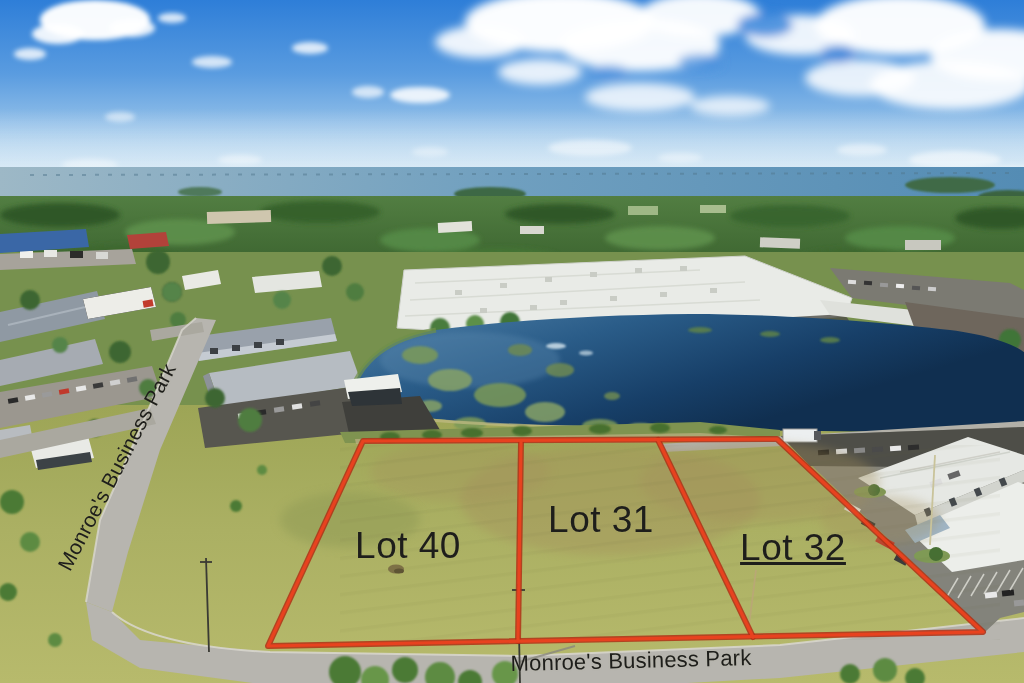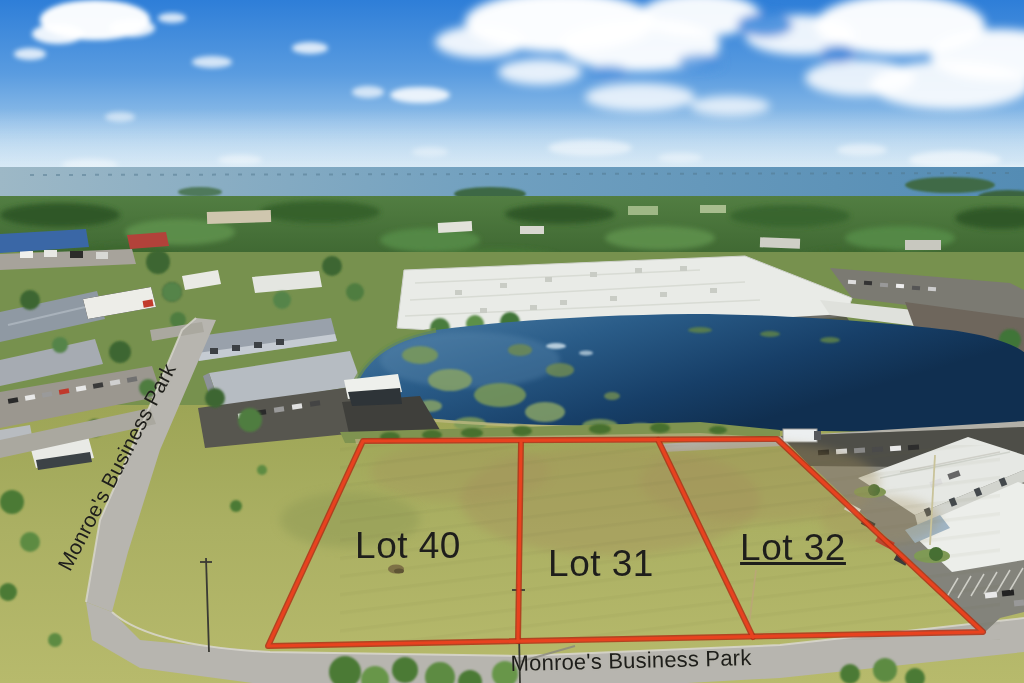--- a/index.html
+++ b/index.html
@@ -10,21 +10,21 @@
   .stage svg{position:absolute;left:0;top:0;display:block;}
   .ph-label{
     position:absolute;color:#1e1e1b;white-space:nowrap;
     transform:translate(-50%,-50%);
     text-shadow:0 0 2px rgba(190,190,150,.25);
     user-select:none;
   }
   .lot-label{font-size:37px;letter-spacing:.5px;font-weight:500;}
   .street-label{font-size:21px;letter-spacing:.2px;font-weight:500;}
   .label-lot30{left:408px;top:546px;}
-  .label-lot31{left:601px;top:564px;}
+  .label-lot31{left:601px;top:520px;}
   .label-lot32{left:793px;top:548px;text-decoration:underline;}
   .label-street-bottom{left:631px;top:661px;transform:translate(-50%,-50%) rotate(-1.4deg);font-size:22px;}
   .label-street-side{left:117px;top:467px;transform:translate(-50%,-50%) rotate(-62.5deg);}
 </style>
 </head>
 <body>
 
 <div class="stage">
 <svg width="1024" height="683" viewBox="0 0 1024 683">
   <defs>

